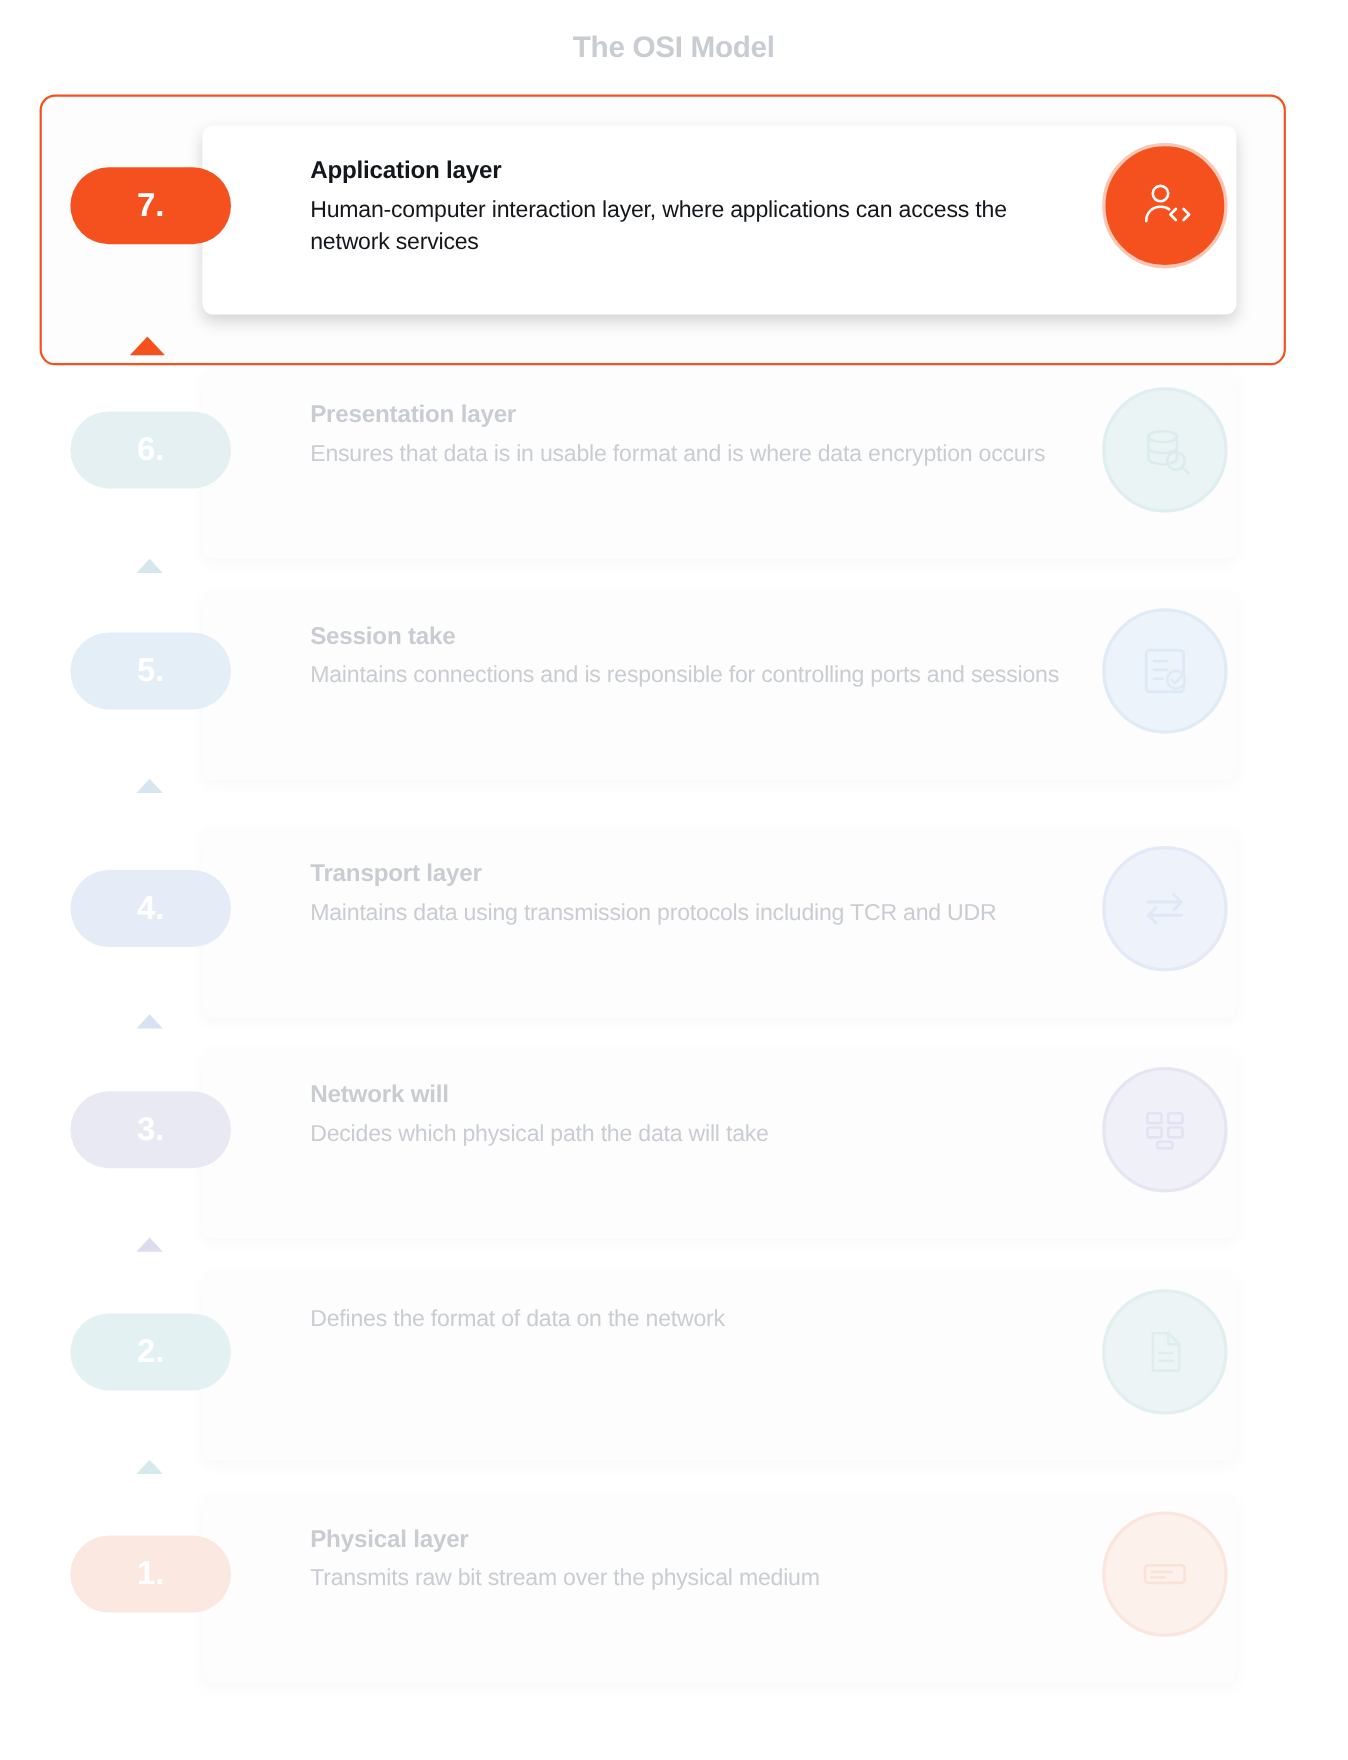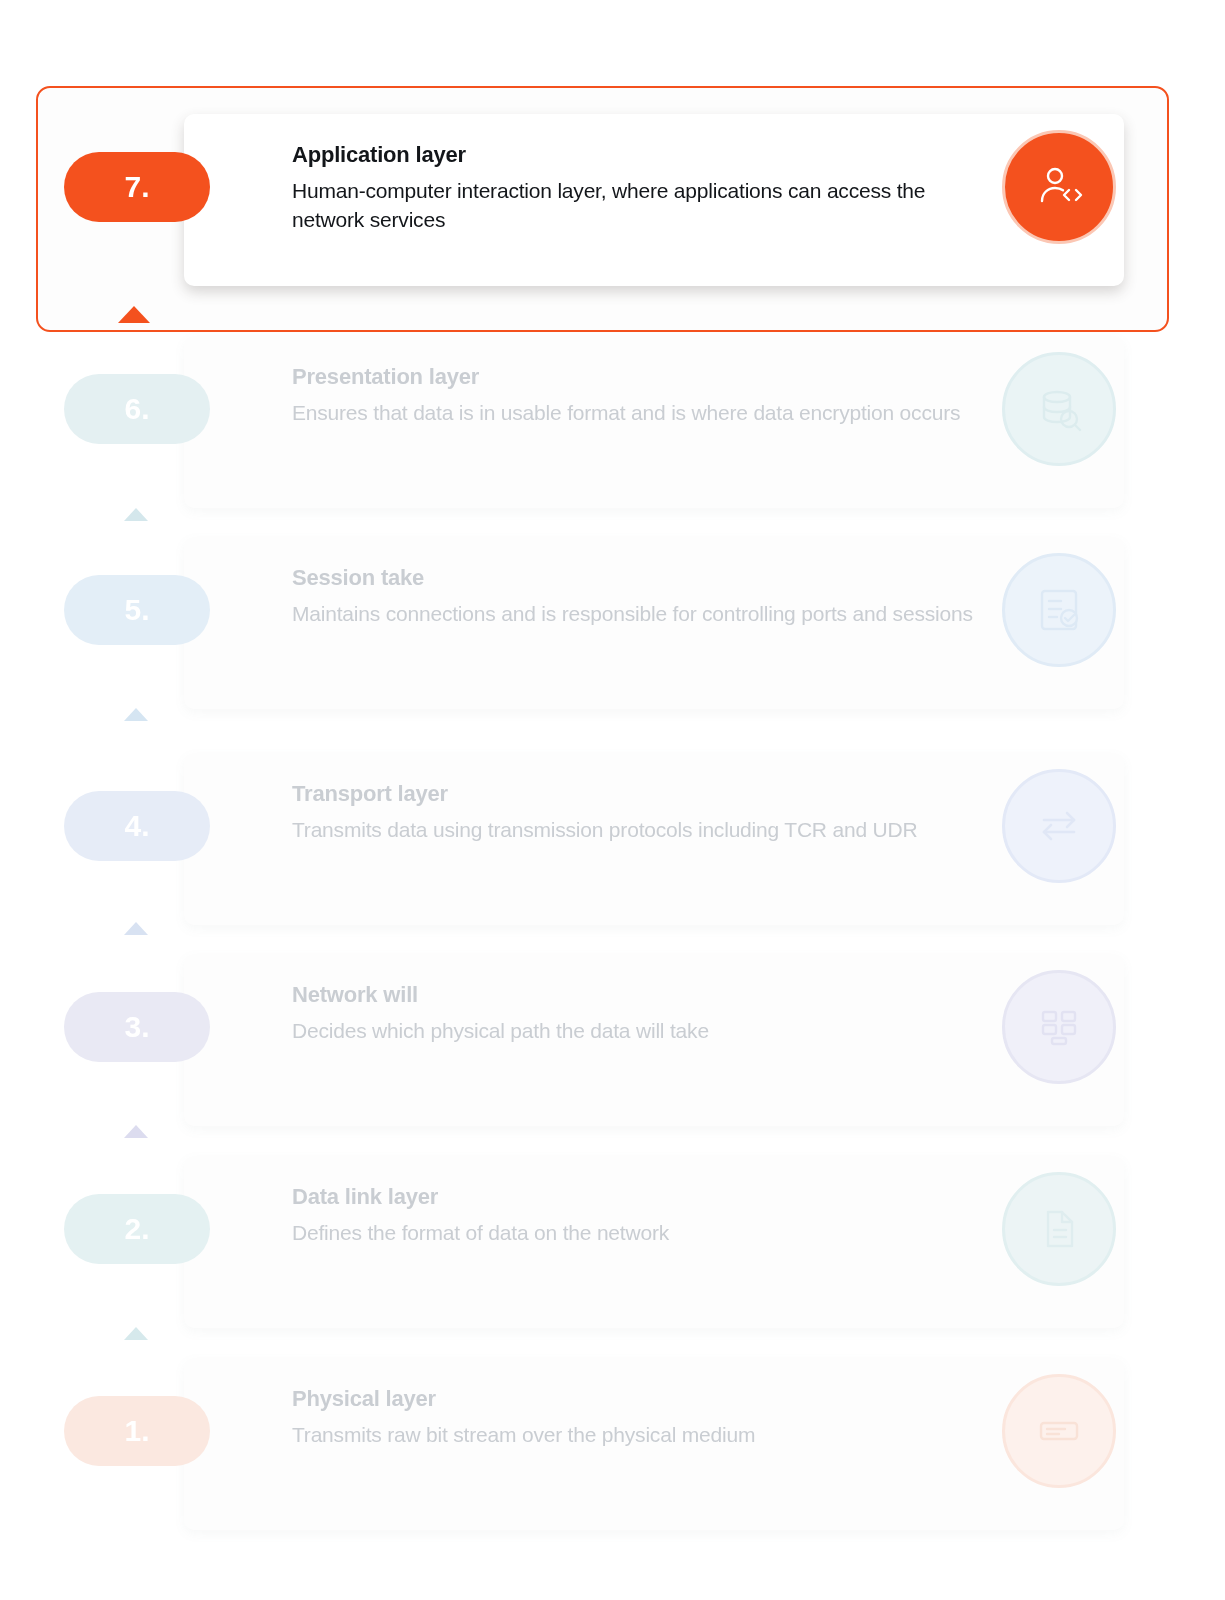--- a/index.html
+++ b/index.html
@@ -85,21 +85,21 @@
     display: flex;
     align-items: center;
     justify-content: center;
     font-size: 30px;
     font-weight: bold;
   }
 
   
   .layer-text {
     position: absolute;
-    left: 228px;
+    left: 218px;
     top: 38px;
     width: 700px;
   }
   .layer-title {
     font-size: 22px;
     font-weight: bold;
     letter-spacing: -0.2px;
     margin-bottom: 8px;
   }
   .layer-desc {
@@ -139,20 +139,21 @@
 
   
   .faded .layer-title { color: #c9cdd2; }
   .faded .layer-desc { color: #c9cdd2; }
 </style>
 </head>
 <body>
 
 <div id="page">
 
+  <div class="title">The OSI Model</div>
 
   <div class="highlight-frame"></div>
 
   <div class="layers">
 
     <div class="layer-row active" style="top:104px;">
       <div class="layer-card shadowed"></div>
       <div class="num-pill">7.</div>
       <div class="layer-text">
         <div class="layer-title">Application layer</div>
@@ -209,21 +210,21 @@
       </div>
     </div>
 
     <div class="arrow" style="left:124px; top:708px; border-left:12px solid transparent; border-right:12px solid transparent; border-bottom:13px solid #d5e5f2;"></div>
 
     <div class="layer-row faded" style="top:743px;">
       <div class="layer-card faint"></div>
       <div class="num-pill" style="background:#e6ecf7;color:#ffffff;">4.</div>
       <div class="layer-text">
         <div class="layer-title">Transport layer</div>
-        <div class="layer-desc">Transmits data using transmission protocols including TCR and UDR</div>
+        <div class="layer-desc">Maintains data using transmission protocols including TCR and UDR</div>
       </div>
       <div class="icon-circle" style="background:#eef2fb;border:3px solid #e3e9f7;">
         <svg width="54" height="54" viewBox="0 0 54 54" fill="none" stroke="#e0e7f6" stroke-width="2.6" stroke-linecap="round" stroke-linejoin="round">
           <path d="M12 21h30"></path>
             <path d="M35 14l7 7-7 7"></path>
           <path d="M42 33H12"></path>
             <path d="M19 26l-7 7 7 7"></path>
         </svg>
       </div>
     </div>
@@ -247,21 +248,20 @@
         </svg>
       </div>
     </div>
 
     <div class="arrow" style="left:124px; top:1125px; border-left:12px solid transparent; border-right:12px solid transparent; border-bottom:13px solid #dcdcef;"></div>
 
     <div class="layer-row faded" style="top:1146px;">
       <div class="layer-card faint"></div>
       <div class="num-pill" style="background:#e4f1f2;color:#ffffff;">2.</div>
       <div class="layer-text">
-        <div class="layer-title">Data link layer</div>
         <div class="layer-desc">Defines the format of data on the network</div>
       </div>
       <div class="icon-circle" style="background:#ecf4f5;border:3px solid #e1eff0;">
         <svg width="54" height="54" viewBox="0 0 54 54" fill="none" stroke="#dfedef" stroke-width="2.4" stroke-linecap="round" stroke-linejoin="round">
           <path d="M16 10h14l10 10v24H16z"></path>
           <path d="M30 10v10h10"></path>
           <path d="M22 28h12"></path>
             <path d="M22 35h12"></path>
         </svg>
       </div>

